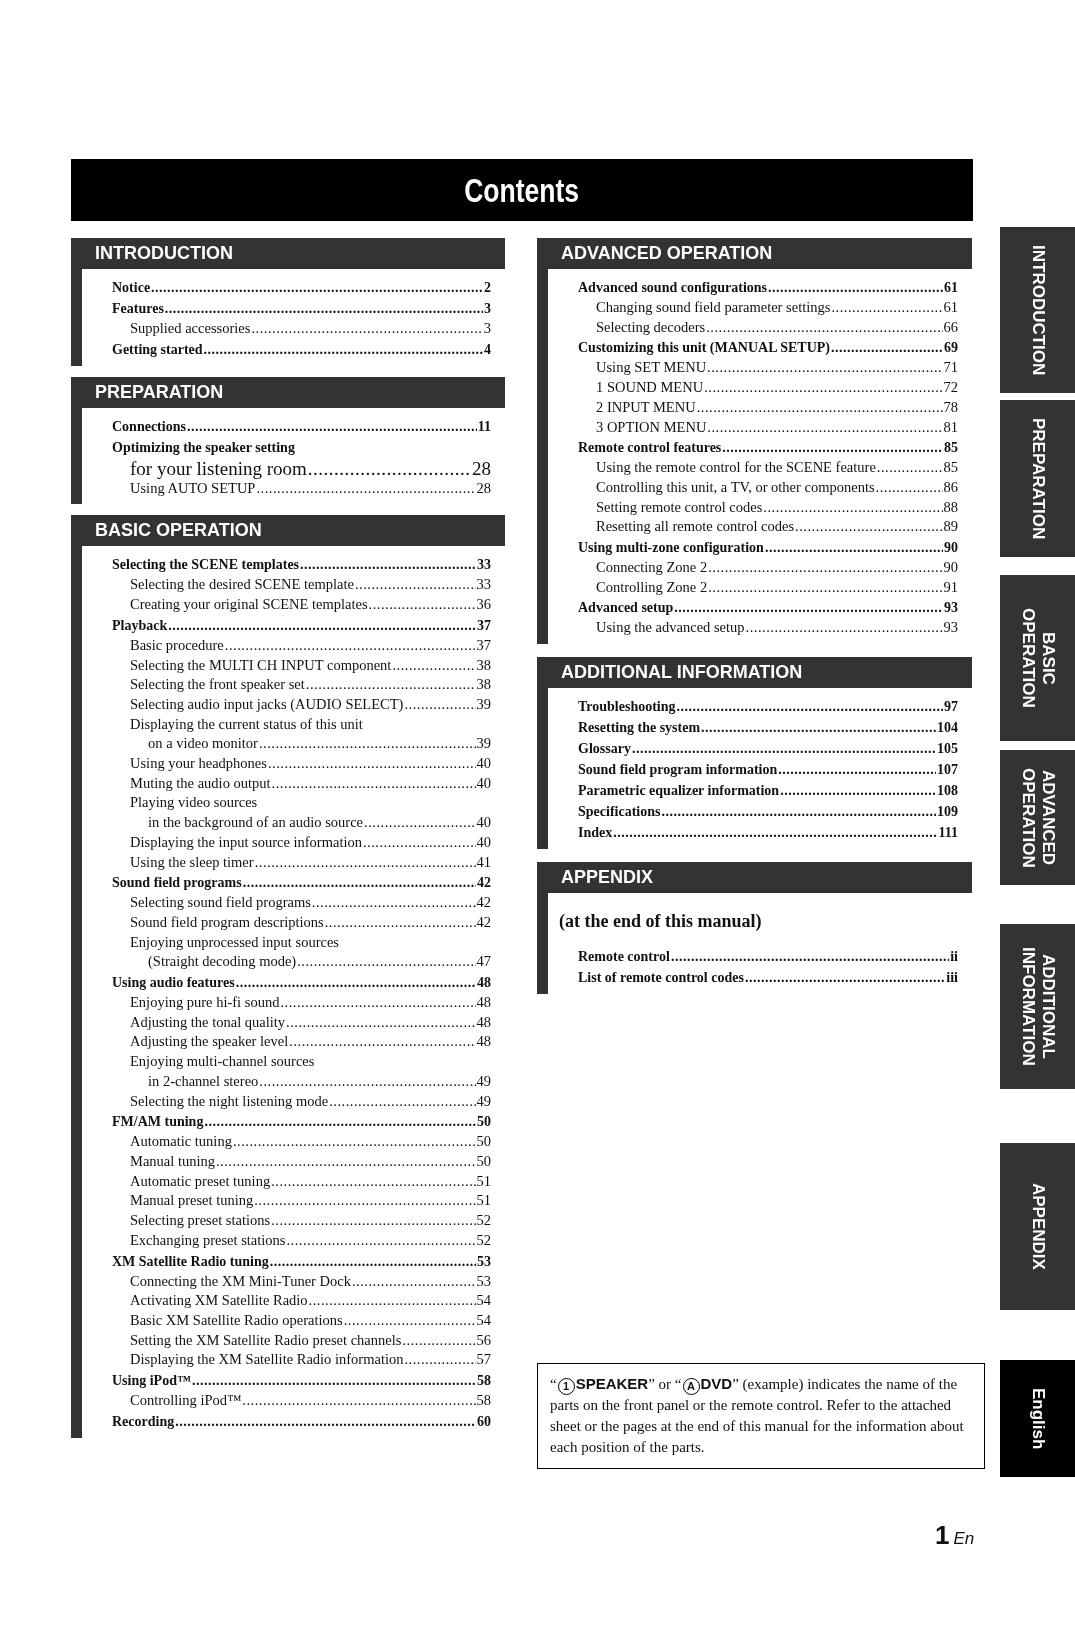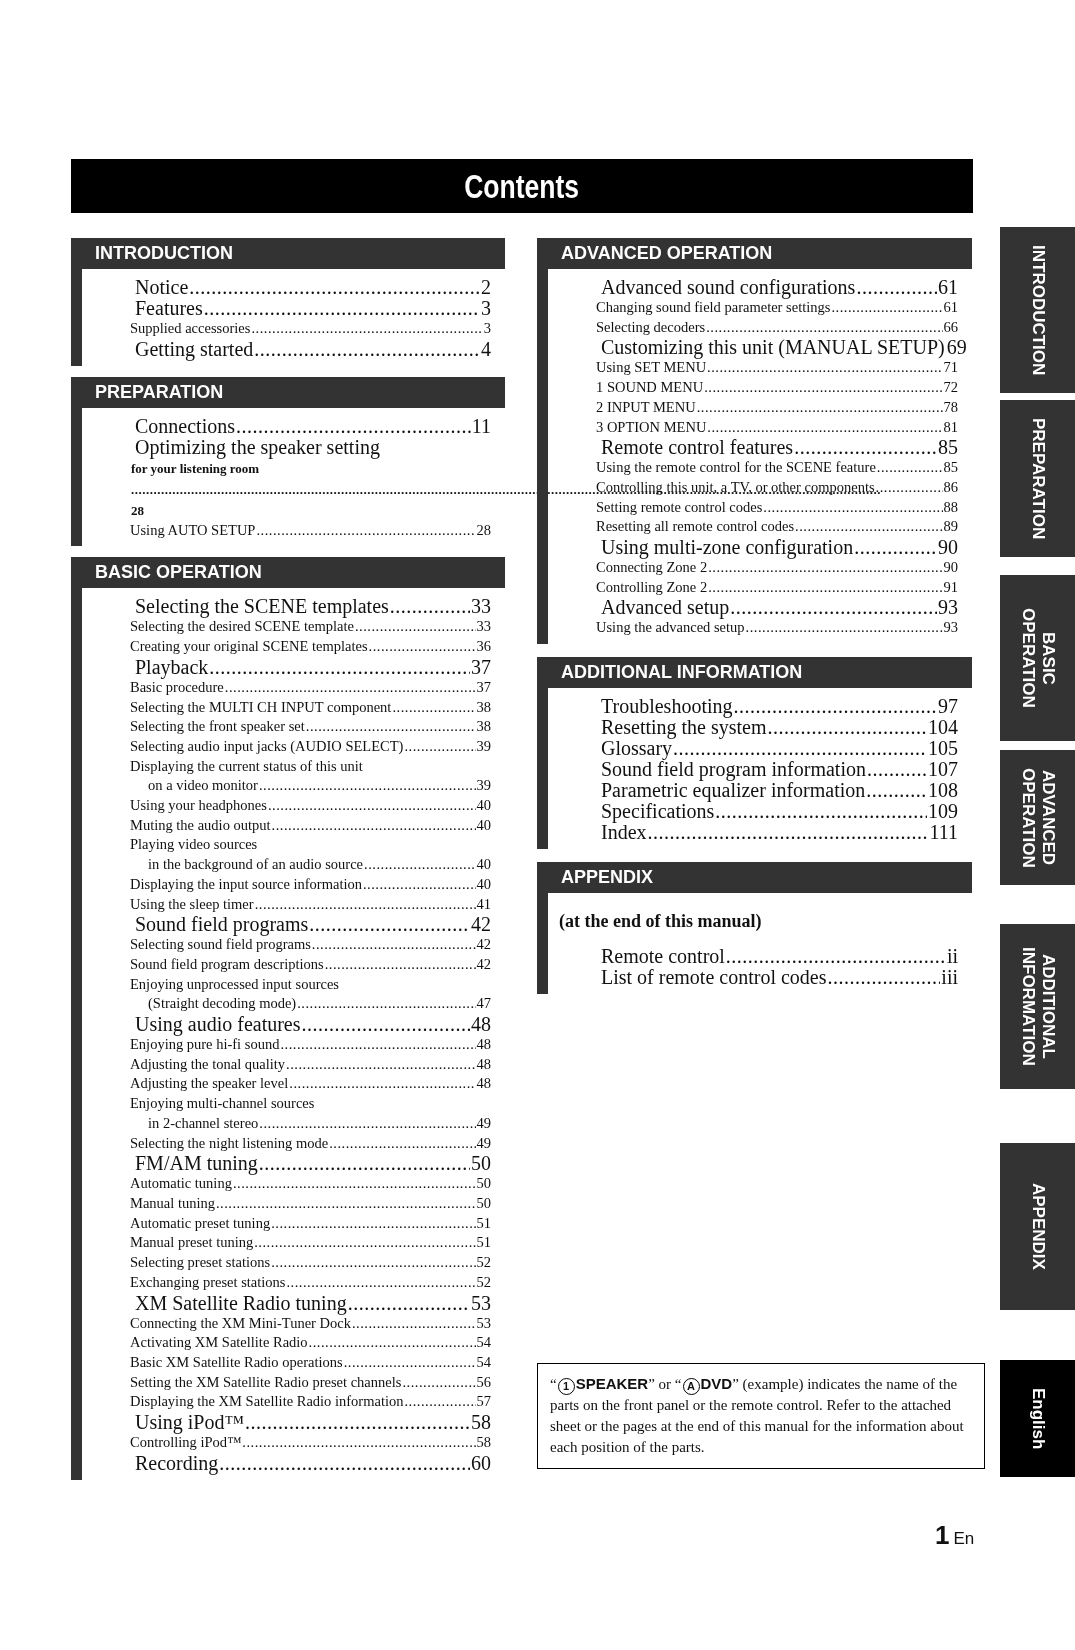--- a/index.html
+++ b/index.html
@@ -1,42 +1,42 @@
 <!DOCTYPE html>
 <html><head>
 <meta charset="utf-8">
 <style>
   html, body { margin:0; padding:0; background:#ffffff; }
   body { width:1075px; height:1650px; position:relative; overflow:hidden; font-family:"Liberation Serif", serif; color:#111; }
-  .title-bar { position:absolute; left:71px; top:159px; width:902px; height:54px; background:#000; color:#fff; display:flex; align-items:center; justify-content:center; }
+  .title-bar { position:absolute; left:71px; top:159px; width:902px; height:62px; background:#000; color:#fff; display:flex; align-items:center; justify-content:center; }
   .title-bar span { font-family:"Liberation Sans", sans-serif; font-weight:bold; font-size:34px; transform:scaleX(0.78); letter-spacing:0px; }
   .col { position:absolute; }
   .section { position:relative; margin-bottom:12px; }
   .sec-head { background:#333333; color:#fff; height:31px; display:flex; align-items:center; padding-left:24px; font-family:"Liberation Sans", sans-serif; font-weight:bold; font-size:18px; }
   .sec-body { border-left:11px solid #333333; padding:8px 14px 6px 30px; }
   .entry { display:flex; align-items:baseline; white-space:nowrap; line-height:19.7px; }
   .entry .lbl { flex:0 0 auto; }
   .entry .dots { flex:1 1 auto; overflow:hidden; margin:0 1px; }
   .entry .dots::before { content:"........................................................................................................................................................................................................"; letter-spacing:0.5px; }
   .entry .pg { flex:0 0 auto; }
-  .entry.l1 { font-weight:normal; font-size:20px; line-height:21px;margin-left:23px; }
+  .entry.l1 { font-weight:bold; font-size:14px; line-height:21px; }
   .entry.l2 { font-size:14.5px; padding-left:18px; }
   .entry.l3 { font-size:14.5px; padding-left:36px; }
-  .entry.l1c { font-weight:bold; font-size:13px; line-height:21px; padding-left:18px;flex-direction:column; }
+  .entry.l1c { font-weight:normal; font-size:19px; line-height:21px; padding-left:18px; }
   .entry.nodots .dots::before { content:""; }
   .appx-sub { font-family:Liberation Serif, serif; font-weight:bold; font-size:18px; padding:10px 0 14px 0; margin-left:-19px; }
   .note-box { position:absolute; left:537px; top:1363px; width:448px; height:106px; border:1.5px solid #000; box-sizing:border-box; padding:9px 12px; font-size:15px; line-height:21px; }
   .note-box b { font-family:"Liberation Sans", sans-serif; }
   .circ { display:inline-block; width:15px; height:15px; border:1.5px solid #000; border-radius:50%; text-align:center; font-family:"Liberation Sans", sans-serif; font-size:11px; line-height:15px; font-weight:bold; margin:0 1px; vertical-align:-1px; }
   .tab { position:absolute; left:1000px; width:75px; background:#333333; color:#fff; display:flex; align-items:center; justify-content:center; }
   .tab .tl { writing-mode:vertical-rl; font-family:"Liberation Sans", sans-serif; font-weight:bold; font-size:17px; line-height:20px; text-align:center; white-space:pre; }
   .tab.active { background:#000; }
   .pagenum { position:absolute; left:935px; top:1520px; font-family:"Liberation Sans", sans-serif; }
   .pagenum .n { font-size:26px; font-weight:bold; }
-  .pagenum .e { font-size:17px; margin-left:4px; }
+  .pagenum .e { font-size:17px; font-style:italic; margin-left:4px; }
 </style>
 </head>
 <body>
 
 <div class="title-bar">
   <span>Contents</span>
 </div>
 
 <div class="col" id="left-col" style="left:71px; top:238px; width:434px;">
     <div class="section" style="margin-bottom: 11px;">

